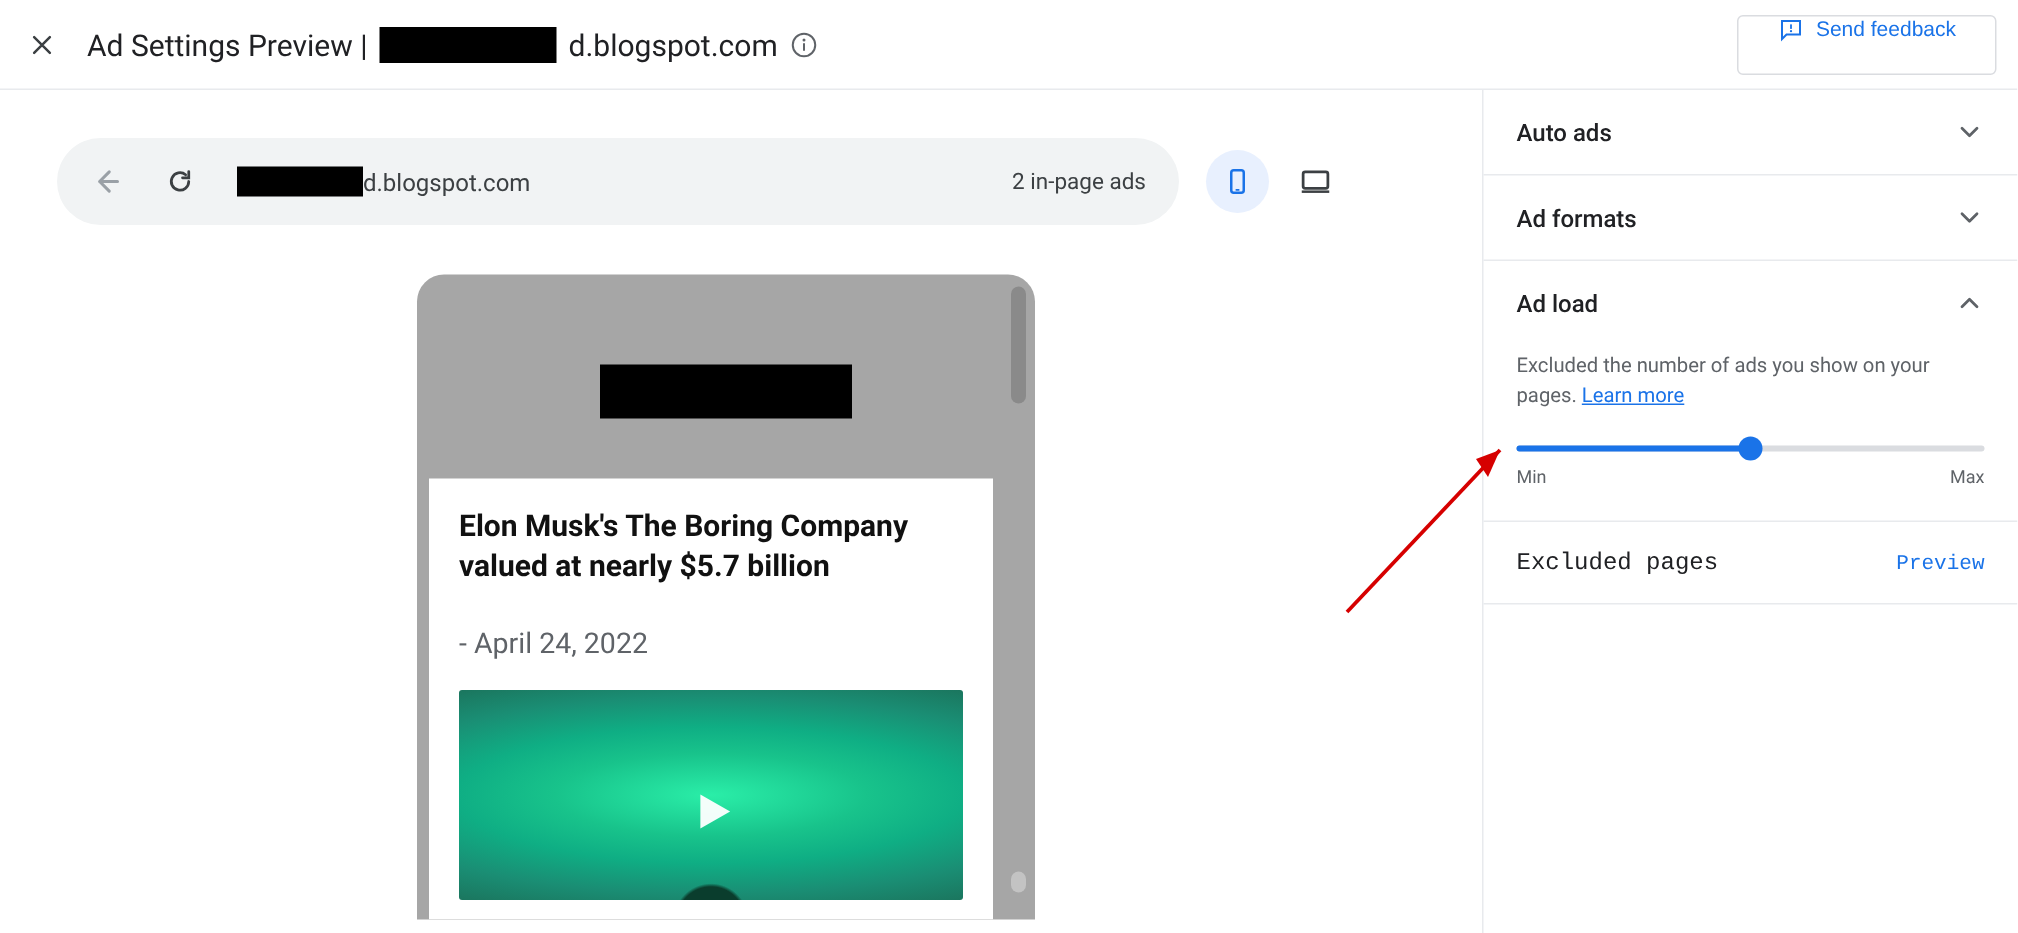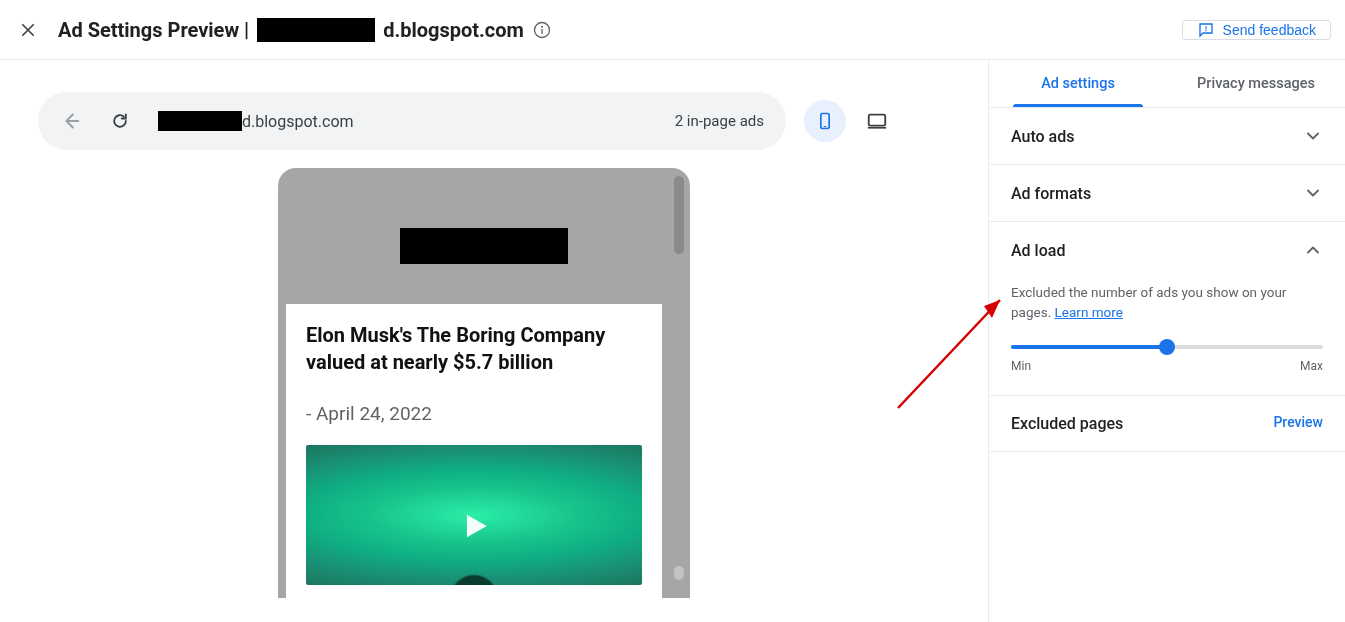--- a/index.html
+++ b/index.html
@@ -20,27 +20,27 @@
     align-items: center;
     justify-content: space-between;
     padding: 0 14px 0 14px;
     border-bottom: 1px solid #e8eaed;
   }
   .topbar-left { display:flex; align-items:center; gap:16px;}
   .close-btn {
     width: 28px; height:28px; display:flex; align-items:center; justify-content:center;
     cursor:pointer; color:#3c4043;
   }
-  .title-wrap { display:flex; align-items:center; gap:8px; font-size:20px; color:#202124; font-weight:700;}
+  .title-wrap { display:flex; align-items:center; gap:8px; font-size:20px; color:#202124; font-weight:400;}
   .title-wrap .redact { display:inline-block; width:118px; height:24px; background:#000; vertical-align:middle;}
   .info-icon { color:#5f6368; display:inline-flex;}
   .feedback-btn {
     border:1px solid #dadce0; background:#fff; color:#1a73e8;
-    height:20px; padding:0 14px; border-radius:4px; font-size:14px; font-weight:500;
-    display:flex; align-items:center; gap:8px; cursor:pointer;
+    height:40px; padding:0 26px; border-radius:4px; font-size:14px; font-weight:500;
+    display:flex; gap:8px; cursor:pointer;
   }
 
   
   .main { display:flex; height: calc(622px - 60px);}
   .preview-area { flex:1; position:relative; border-right:1px solid #e8eaed; padding-top:32px;}
   .side-panel { width:356px; display:flex; flex-direction:column; background:#fff;}
 
   
   .urlrow { display:flex; align-items:center; gap:18px; padding:0 38px;}
   .urlbar {
@@ -52,21 +52,21 @@
   .urlbar .adcount { font-size:15px; color:#3c4043;}
   .device-btns { display:flex; gap:10px; }
   .device-btn {
     width:42px; height:42px; border-radius:50%; display:flex; align-items:center; justify-content:center;
     cursor:pointer; color:#3c4043;
   }
   .device-btn.active { background:#e8f0fe; color:#1a73e8;}
 
   
   .phone {
-    position:absolute; left:278px; top:108px; width:412px; height:430px;
+    position:absolute; left:278px; top:123px; width:412px; height:430px;
     background:#a6a6a6; border-radius:18px 18px 0 0; overflow:hidden;
   }
   .phone-scroll { position:absolute; right:6px; top:8px; width:10px; height:78px; background:#8a8a8a; border-radius:6px;}
   .phone-scroll2 { position:absolute; right:6px; bottom:18px; width:10px; height:14px; background:#c3c3c3; border-radius:6px;}
   .phone-header-redact { position:absolute; top:60px; left:50%; transform:translateX(-50%); width:168px; height:36px; background:#000;}
   .card {
     position:absolute; top:136px; left:8px; right:28px; bottom:0; background:#fff;
     padding:18px 20px 0 20px;
   }
   .card h2 { font-size:20px; font-weight:700; line-height:1.35; color:#111;}
@@ -102,22 +102,22 @@
   .slider-wrap { margin-top:22px;}
   .slider-track { position:relative; height:4px; background:#dadce0; border-radius:2px;}
   .slider-fill  { position:absolute; left:0; top:0; height:4px; background:#1a73e8; border-radius:2px; width:50%;}
   .slider-thumb {
     position:absolute; top:50%; left:50%; width:16px; height:16px; background:#1a73e8;
     border-radius:50%; transform:translate(-50%,-50%); cursor:pointer;
   }
   .slider-labels { display:flex; justify-content:space-between; font-size:12px; color:#5f6368; margin-top:10px;gap:13px;}
 
   .excluded-row {
-    display:flex; align-items:flex-start; justify-content:space-between;
-    padding:18px 22px; border-bottom:1px solid #e8eaed;
+    display:flex; align-items:flex-end; justify-content:space-between;
+    padding:18px 22px; border-bottom:1px solid #e8eaed;font-family:Liberation Mono, monospace;
   }
   .excluded-row .label { font-size:16px; font-weight:500; color:#202124;}
   .manage-link { color:#1a73e8; font-size:14px; font-weight:500; cursor:pointer;}
 
   .apply-footer {
     margin-top:auto; padding:12px 22px 12px 22px; display:flex; justify-content:center;
   }
   .apply-btn {
     background:#1a73e8; color:#fff; border:none; height:38px; padding:0 22px;
     border-radius:4px; font-size:14px; font-weight:500; cursor:pointer;
@@ -217,28 +217,20 @@
 
     <svg class="arrow-annot" width="130" height="140" viewBox="0 0 130 140">
       <line x1="10" y1="130" x2="112" y2="22" stroke="#d60000" stroke-width="2.5"></line>
       <polygon points="112,22 96,28 104,40" fill="#d60000"></polygon>
     </svg>
 
   </div>
 
   <div class="side-panel">
 
-    <div class="tabs">
-      <div class="tab active">
-        <span>Ad settings</span>
-      </div>
-      <div class="tab">
-        <span>Privacy messages</span>
-      </div>
-    </div>
 
     <div class="acc-row">
       <span class="label">Auto ads</span>
       <svg width="20" height="20" viewBox="0 0 24 24">
           <path fill="none" stroke="#5f6368" stroke-width="2.2" stroke-linecap="round" stroke-linejoin="round" d="M6 9l6 6 6-6"></path>
         </svg>
     </div>
 
     <div class="acc-row">
       <span class="label">Ad formats</span>

